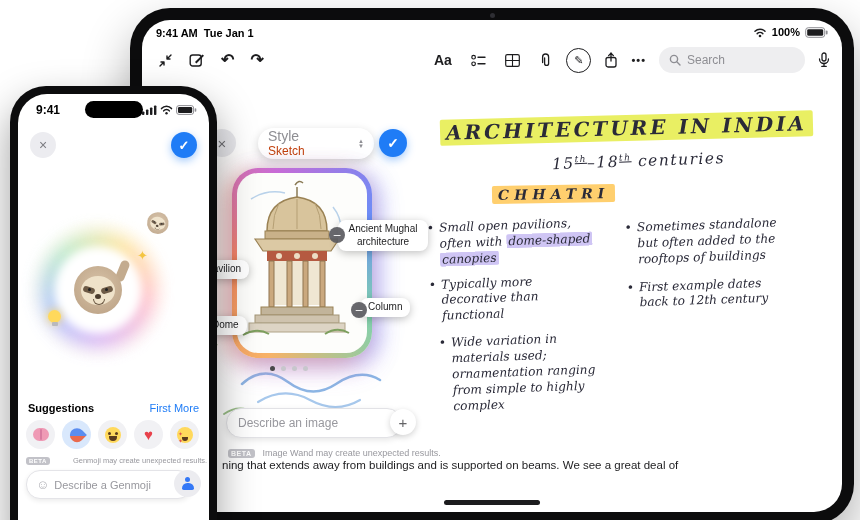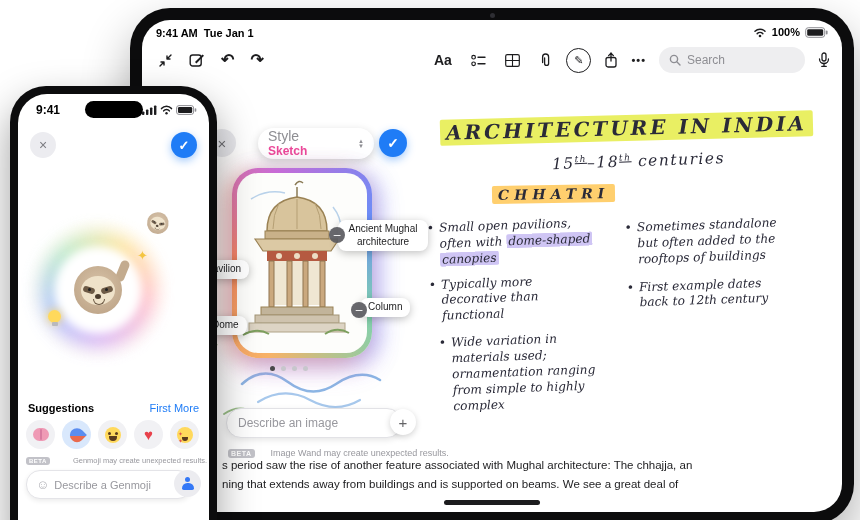--- a/index.html
+++ b/index.html
@@ -202,21 +202,21 @@
       </svg>
 
       <div class="abs circle-btn" style="left:66px;top:109px;width:28px;height:28px;background:#e8e8ec;color:#707075;font-size:15px;">
         <span>×</span>
       </div>
 
       <div class="abs flex" style="left:116px;top:108px;width:96px;height:31px;background:#fff;border-radius:17px;
                   box-shadow:0 3px 10px rgba(0,0,0,.18);padding:0 10px;gap:8px;justify-content:space-between;">
         <span style="display:flex;flex-direction:column;line-height:1.1;">
           <span style="font-size:14px;color:#8e8e93;">Style</span>
-          <span style="font-size:12px;font-weight:700;color:#ec4899;">Sketch</span>
+          <span style="font-size:12px;font-weight:400;color:#c2410c;">Sketch</span>
         </span>
         <span style="display:flex;flex-direction:column;line-height:.8;color:#8e8e93;font-size:6px;">
           <span>▲</span>
           <span>▼</span>
         </span>
       </div>
 
       <div class="abs circle-btn" style="left:237px;top:109px;width:28px;height:28px;background:#1f7cf6;color:#fff;font-size:14px;font-weight:bold;box-shadow:0 3px 8px rgba(31,124,246,.4);">
         <span>✓</span>
       </div>
@@ -275,27 +275,26 @@
       </div>
 
       <div class="abs flex" style="left:84px;top:388px;width:152px;height:28px;background:#fff;border:1px solid #e2e2e6;border-radius:15px;
                   box-shadow:0 2px 6px rgba(0,0,0,.10);padding:0 11px;">
         <span style="font-size:12px;color:#98989e;">Describe an image</span>
       </div>
       <div class="abs circle-btn" style="left:248px;top:389px;width:26px;height:26px;background:#fff;box-shadow:0 2px 6px rgba(0,0,0,.18);color:#636366;font-size:15px;">
         <span>+</span>
       </div>
 
-      <div class="abs flex" style="left:86px;top:428px;gap:16px;">
+      <div class="abs flex" style="left:86px;top:428px;gap:8px;">
         <span class="badge">BETA</span>
         <span style="font-size:9px;color:#98989e;">Image Wand may create unexpected results.</span>
       </div>
 
       <div class="abs" style="left:80px;top:436px;width:575px;font-size:11.5px;color:#1d1d1f;line-height:1.65;">
-        <div>s period saw the rise of another feature associated with Mughal architecture: The chhajja, an</div>
         <div>ning that extends away from buildings and is supported on beams. We see a great deal of</div>
       </div>
 
       <div class="abs" style="left:50%;bottom:7px;width:96px;height:5px;margin-left:-48px;border-radius:3px;background:#1c1c1e;"></div>
     </div>
   </div>
 
   <div class="device" style="left:10px;top:86px;width:207px;height:470px;border-radius:36px;z-index:5;box-shadow:0 18px 40px rgba(0,0,0,.38);">
     <div class="screen" style="inset:8px;border-radius:29px;">
 

